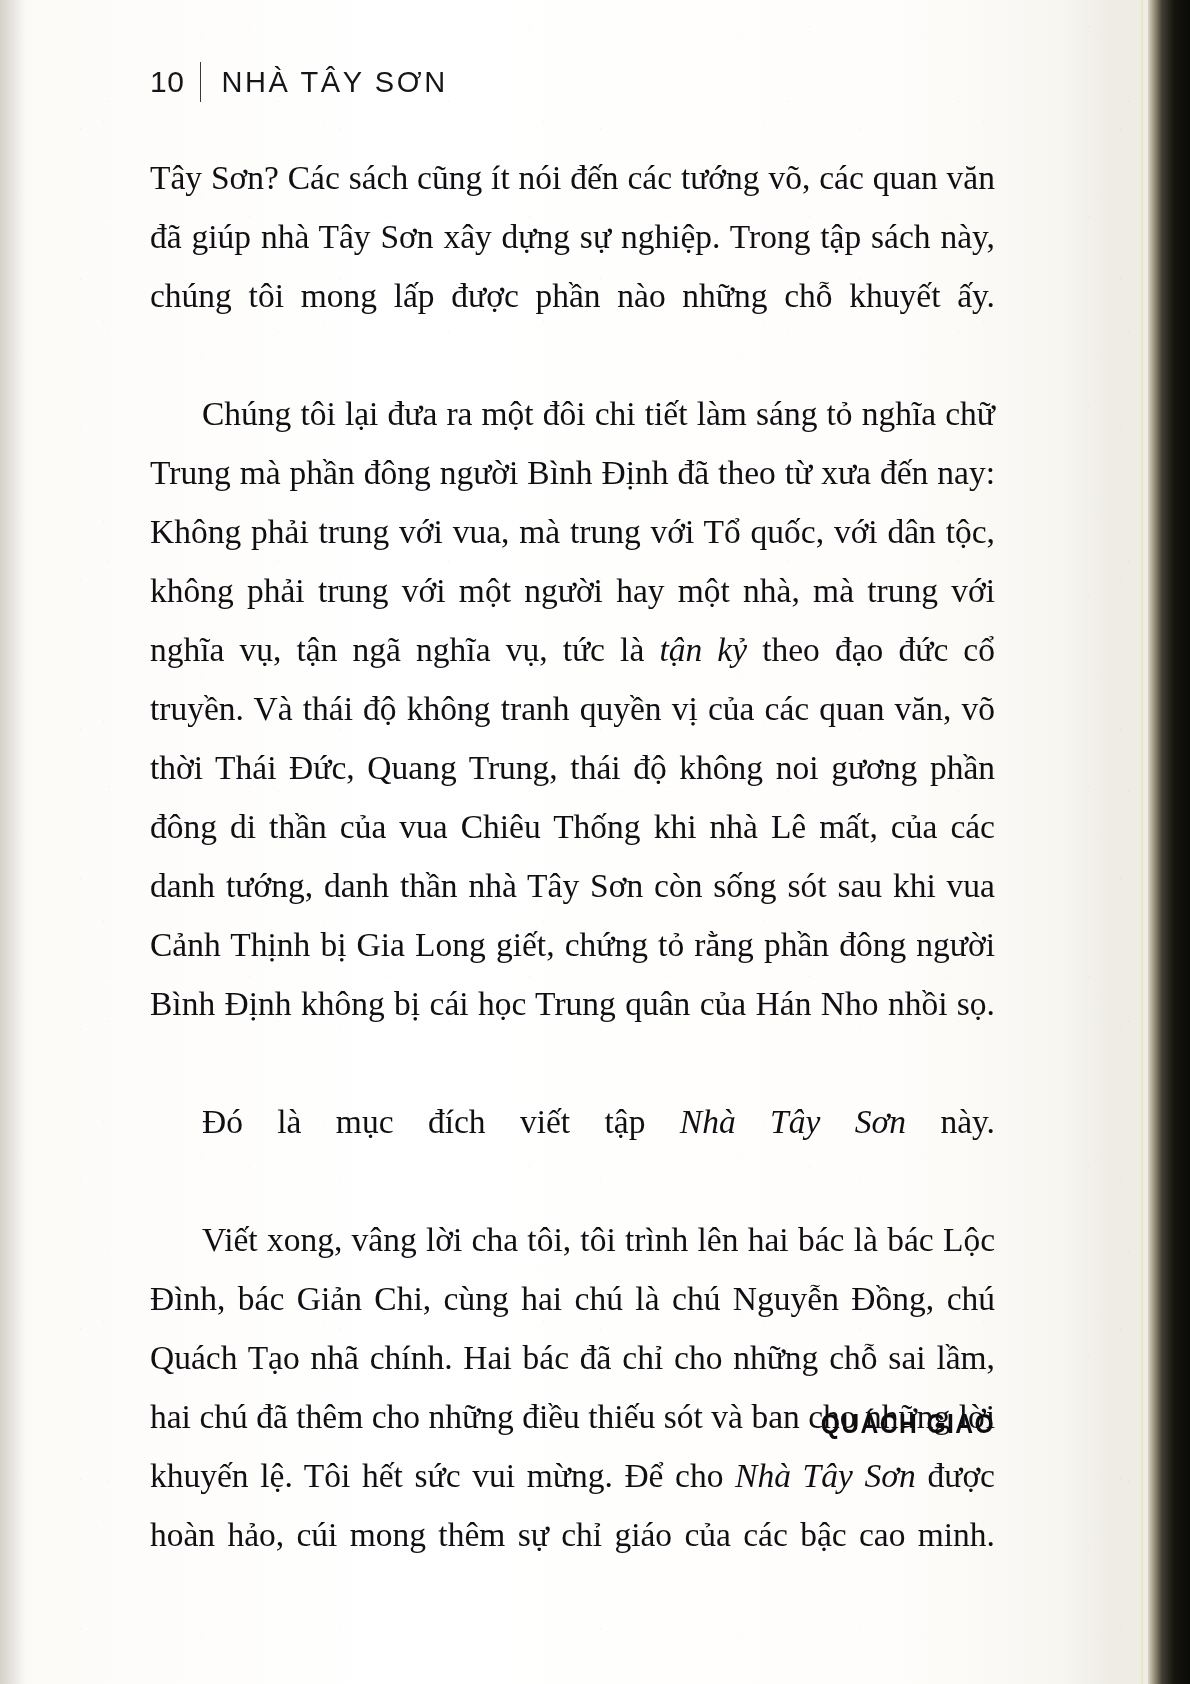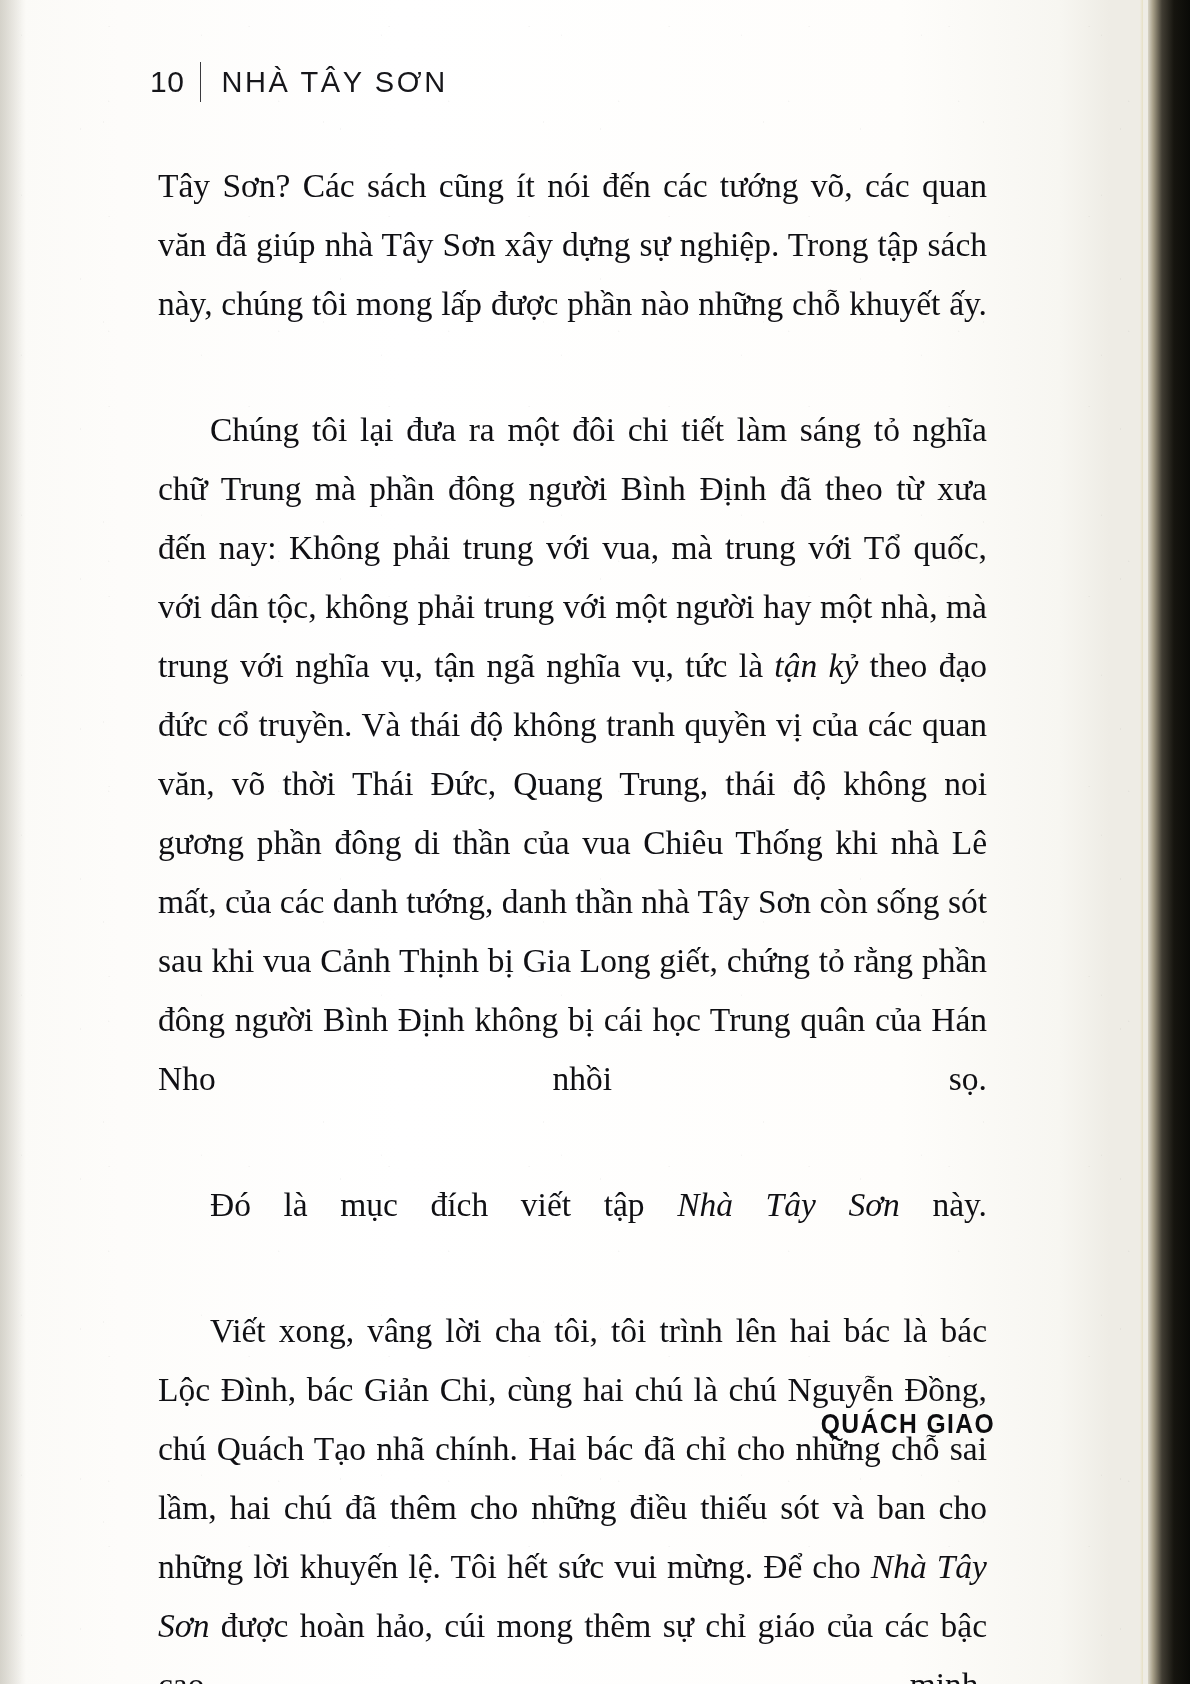--- a/index.html
+++ b/index.html
@@ -100,21 +100,21 @@
     color: #101014;
     font-size: 33.5px;
     line-height: 59px;
     text-align: justify;
     text-justify: inter-word;
     -webkit-hyphens: none;
     hyphens: none;
   }
 
   #textblock p {
-    margin: 8px;
+    margin: 0;
     text-indent: 0;
   }
   #textblock p.indent {
     text-indent: 52px;
   }
   
   #textblock p::after {
     content: "";
     display: inline-block;
     width: 100%;

